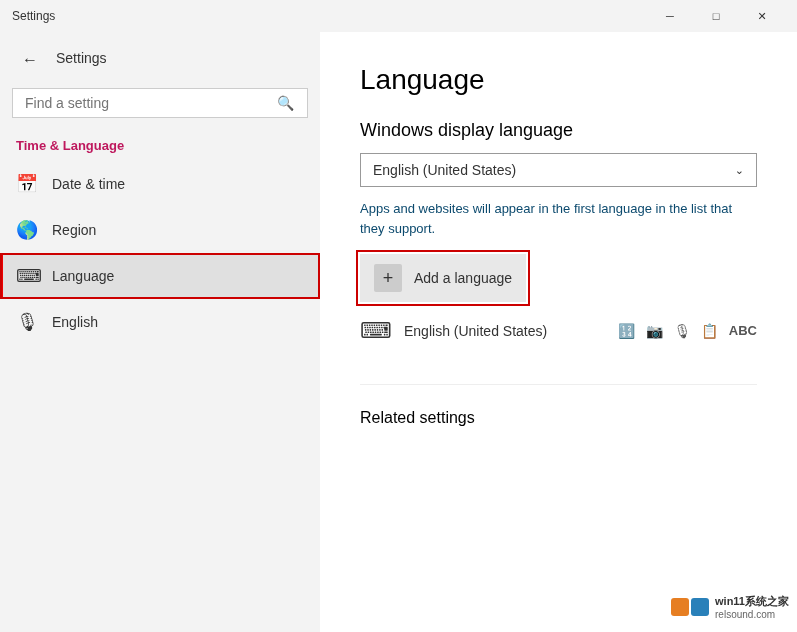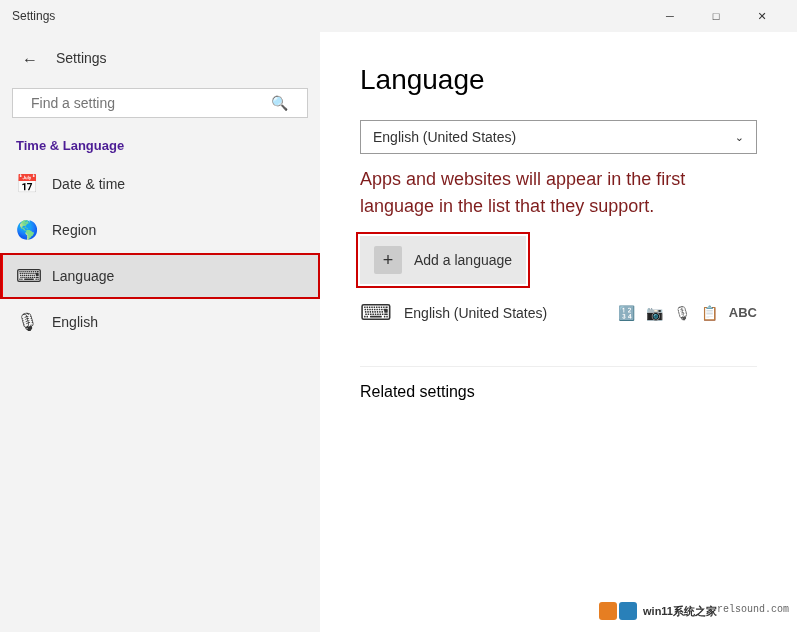--- a/index.html
+++ b/index.html
@@ -85,41 +85,41 @@
       color: #333;
       font-weight: 400;
     }
 
     .search-box {
       margin: 4px 12px 12px 12px;
       display: flex;
       align-items: center;
       background: white;
       border: 1px solid #ccc;
-      padding: 6px 18px;
+      padding: 6px 12px;
       gap: 8px;
     }
     .search-input {
       border: none;
       outline: none;
       flex: 1;
       font-size: 14px;
       color: #666;
       background: transparent;
       font-family: 'Segoe UI', Arial, sans-serif;
     }
     .search-icon {
       color: #666;
       font-size: 14px;
     }
 
     .section-label {
       font-size: 13px;
       font-weight: 700;
-      color: #4c1d95;
+      color: #be185d;
       padding: 8px 16px 8px 16px;
     }
 
     .nav-item {
       display: flex;
       align-items: center;
       padding: 12px 16px;
       gap: 14px;
       cursor: pointer;
       color: #333;
@@ -189,22 +189,22 @@
     }
 
     .pref-section-title {
       font-size: 18px;
       font-weight: 400;
       color: #000;
       margin-bottom: 10px;
     }
 
     .pref-description {
-      font-size: 18px;
-      color: #7f1d1d;
+      font-size: 13px;
+      color: #0c4a6e;
       line-height: 1.5;
       margin-bottom: 16px;
       max-width: 420px;
     }
 
     .add-language-btn {
       display: flex;
       align-items: center;
       gap: 12px;
       padding: 10px 14px;
@@ -254,21 +254,21 @@
       display: flex;
       gap: 10px;
       color: #555;
       font-size: 14px;
     }
 
     .related-settings {
       font-size: 16px;
       color: #000;
       margin-top: 32px;
-      padding-top: 16px;
+      padding-top: 24px;
       border-top: 1px solid #eee;
     }
   </style>
 </head>
 <body>
 
 <div class="title-bar">
   <span class="title-bar-title">Settings</span>
   <div class="title-bar-controls">
     <button class="title-bar-btn">─</button>
@@ -310,20 +310,21 @@
     <div class="nav-item">
       <span class="nav-icon">🎙</span>
       <span>English</span>
     </div>
   </div>
 
   <div class="main-content">
 
     <h1 class="page-title">Language</h1>
 
+    <h2 class="section-title">Windows display language</h2>
 
     <div class="dropdown-container">
       <span class="dropdown-value">English (United States)</span>
       <span class="dropdown-arrow">⌄</span>
     </div>
 
 
 
     <p class="pref-description">Apps and websites will appear in the first language in the list that they support.</p>
 
@@ -349,17 +350,17 @@
     </div>
   </div>
 
 </div>
 
 <div style="position:fixed;bottom:12px;right:8px;display:flex;align-items:center;gap:6px;z-index:999;">
   <div style="display:flex;gap:2px;">
     <div style="width:18px;height:18px;background:#e67e22;border-radius:3px;"></div>
     <div style="width:18px;height:18px;background:#2980b9;border-radius:3px;"></div>
   </div>
-  <div style="display:flex;flex-direction:row;">
+  <div style="display:flex;flex-direction:column;">
     <span style="font-size:11px;color:#333;font-weight:bold;">win11系统之家</span>
-    <span style="font-size:10px;color:#666;font-family:Liberation Mono, monospace;">relsound.com</span>
+    <span style="font-size:10px;color:#666;">relsound.com</span>
   </div>
 </div>
 
 </body></html>

